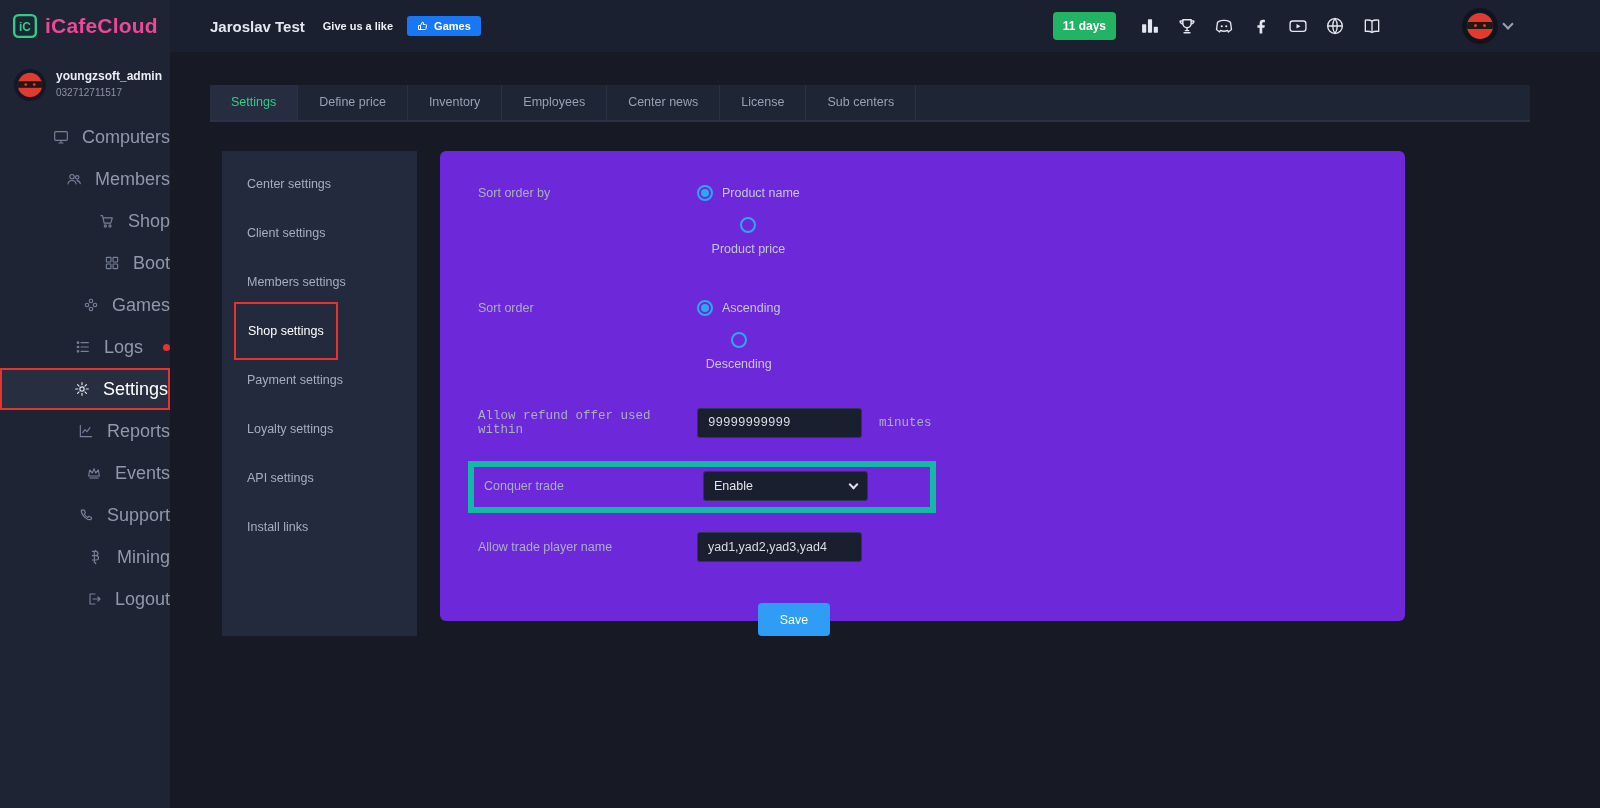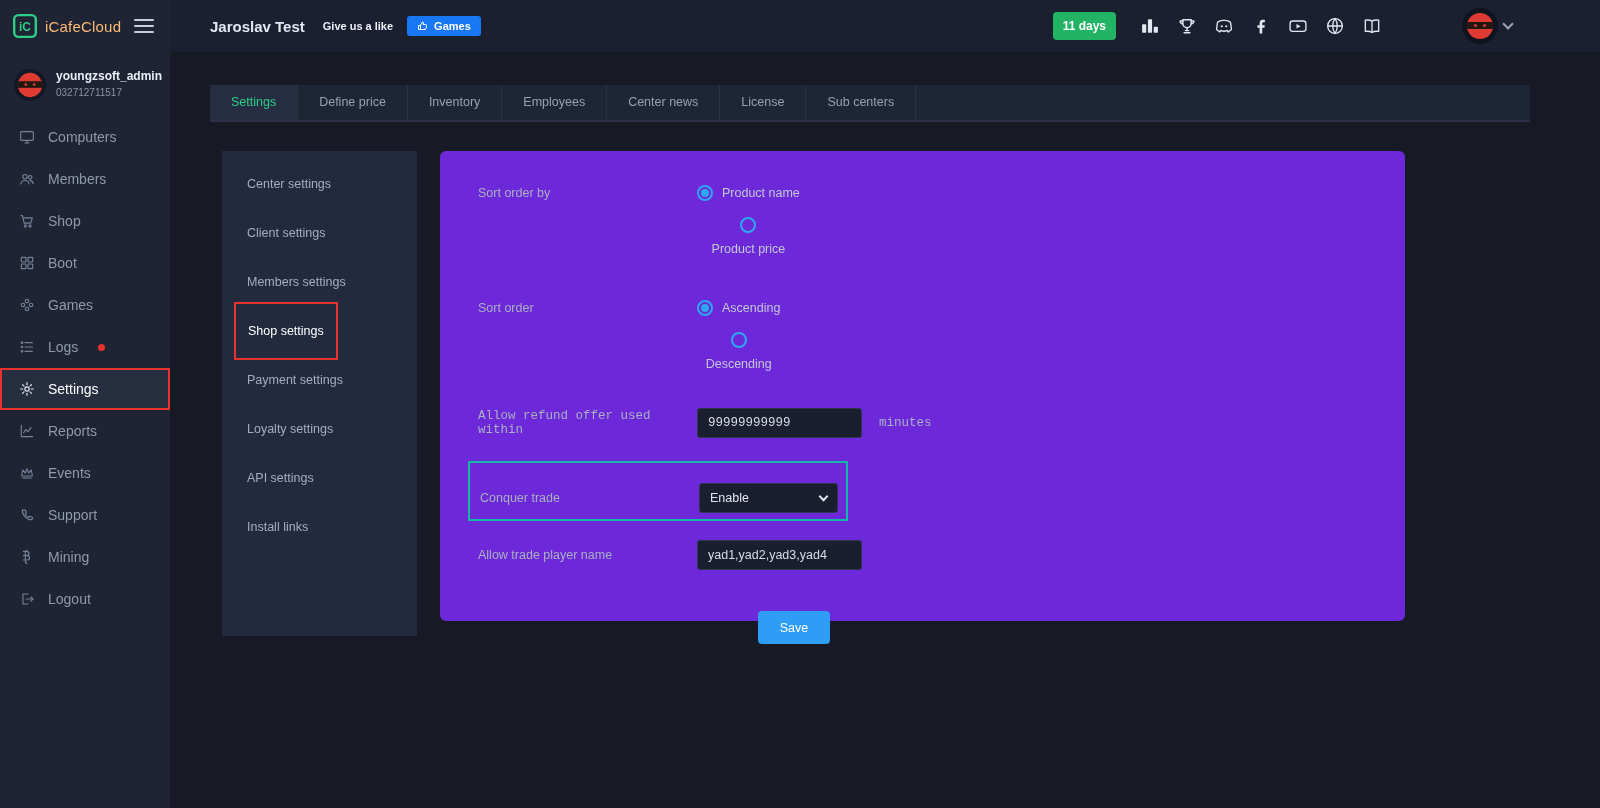--- a/index.html
+++ b/index.html
@@ -4,40 +4,40 @@
 <style>
   *{box-sizing:border-box;margin:0;padding:0;}
   html,body{width:1600px;height:808px;}
   body{background:#171a25;font-family:"Liberation Sans",sans-serif;overflow:hidden;position:relative;color:#aab1c2;}
   svg{display:block;}
 
   
   .topbar{position:absolute;top:0;left:0;width:1600px;height:52px;background:#1b2030;display:flex;align-items:center;z-index:5;}
   .logo-area{width:170px;height:100%;background:#1e2433;display:flex;align-items:center;justify-content:space-between;padding:0 16px 0 12px;flex:none;}
   .logo{display:flex;align-items:center;gap:7px;cursor:pointer;}
-  .logo-text{color:#fdba74;font-size:15px;font-weight:400;letter-spacing:.2px;}
+  .logo-text{color:#ec4899;font-size:21px;font-weight:700;letter-spacing:.2px;}
   .hamburger{width:20px;height:14px;display:flex;flex-direction:column;justify-content:space-between;cursor:pointer;}
   .hamburger span{display:block;height:2px;background:#c7cddb;border-radius:1px;}
   .tb-title{margin-left:40px;font-size:15px;font-weight:600;color:#e3e7f0;}
   .tb-like{margin-left:18px;font-size:11px;font-weight:700;color:#eef1f6;}
   .fb-follow{margin-left:14px;display:flex;align-items:center;gap:5px;background:#1877f2;color:#fff;font-size:11px;font-weight:700;padding:4px 10px;border-radius:3px;border:none;cursor:pointer;font-family:inherit;}
   .tb-right{margin-left:auto;display:flex;align-items:center;gap:15px;padding-right:88px;}
   .days-badge{background:#23b364;color:#fff;font-size:12px;font-weight:600;padding:7px 10px;border-radius:4px;border:none;cursor:pointer;font-family:inherit;margin-right:8px;}
   .tb-icon{width:22px;height:22px;color:#e3e7ef;cursor:pointer;display:grid;place-items:center;}
   .avatar-wrap{display:flex;align-items:center;gap:6px;margin-left:64px;cursor:pointer;}
   .avatar{width:36px;height:36px;border-radius:50%;background:#10141f;display:grid;place-items:center;overflow:hidden;}
   .chev-down{width:8px;height:8px;border-right:2px solid #9aa2b4;border-bottom:2px solid #9aa2b4;transform:rotate(45deg);margin-top:-4px;}
 
   
   .sidebar{position:absolute;top:52px;left:0;width:170px;height:756px;background:#1e2433;}
   .user-block{display:flex;align-items:flex-start;gap:10px;padding:17px 12px 15px 14px;}
   .user-avatar{width:32px;height:32px;border-radius:50%;background:#141826;overflow:hidden;flex:none;display:grid;place-items:center;}
   .user-name{font-size:12px;font-weight:700;color:#eaedf4;}
   .user-id{font-size:10px;color:#8b93a6;margin-top:4px;}
-  .nav-item{display:flex;align-items:center;gap:13px;height:42px;padding-left:19px;color:#9098ab;font-size:14px;cursor:pointer;}
+  .nav-item{display:flex;align-items:center;gap:13px;height:42px;padding-left:19px;color:#9098ab;font-size:18px;cursor:pointer;justify-content:flex-end;}
   .nav-item svg{color:#78809a;flex:none;}
   .nav-item.active{background:#272e3f;border:2px solid #e8322e;color:#fff;padding-left:17px;}
   .nav-item.active svg{color:#e6e9f1;}
   .red-dot{width:7px;height:7px;border-radius:50%;background:#e8322e;margin-left:7px;}
 
   
   .main{position:absolute;left:170px;top:52px;width:1430px;height:756px;}
   .tabbar{margin:33px 70px 0 40px;height:37px;background:#1e2534;display:flex;border-bottom:2px solid #2b3247;}
   .tab{padding:0 21px;line-height:35px;font-size:12.5px;color:#98a0b2;border-right:1px solid #2a3144;cursor:pointer;white-space:nowrap;}
   .tab.active{background:#262d41;color:#2dce89;}
@@ -55,21 +55,21 @@
   .group .flabel{margin-top:1px;}
   .opt{display:flex;align-items:center;gap:9px;cursor:pointer;}
   .opt + .opt{margin-top:16px;flex-direction:column;}
   .opt-label{color:#c2c8d6;}
   .radio{width:16px;height:16px;border-radius:50%;border:2px solid #2da8f0;position:relative;flex:none;}
   .radio.checked::after{content:'';position:absolute;inset:2px;border-radius:50%;background:#2da8f0;}
   .row-gap1{margin-top:44px;}
   .row-gap2{margin-top:37px;font-family:Liberation Mono, monospace;}
   .tinput{width:165px;height:30px;background:#1a1f2f;border:1px solid #2e3650;border-radius:3px;color:#d9dce4;font-size:12.5px;padding:0 10px;font-family:inherit;outline:none;}
   .suffix{margin-left:17px;color:#a9b0c1;}
-  .hl-row{border:2px solid #14b8a6;padding:20px 8px 6px 10px;margin-left:-10px;width:380px;margin-top:23px;}
+  .hl-row{border:6px solid #14b8a6;padding:4px 8px 6px 10px;margin-left:-10px;width:468px;margin-top:23px;}
   .select{width:165px;height:30px;background:#1a1f2f;border:1px solid #2e3650;border-radius:3px;color:#e2e5ec;font-size:12.5px;padding:0 10px;display:flex;align-items:center;justify-content:space-between;cursor:pointer;}
   .sel-chev{width:7px;height:7px;border-right:2px solid #dfe3ec;border-bottom:2px solid #dfe3ec;transform:rotate(45deg);margin-top:-4px;}
   .row-gap3{margin-top:19px;align-items:center;}
   .save-btn{display:block;margin:41px 0 0 280px;width:72px;height:33px;background:#2f9cf5;color:#fff;border:none;border-radius:4px;font-size:12.5px;font-family:inherit;cursor:pointer;}
 </style>
 </head>
 <body>
 
 <header class="topbar">
   <div class="logo-area">

